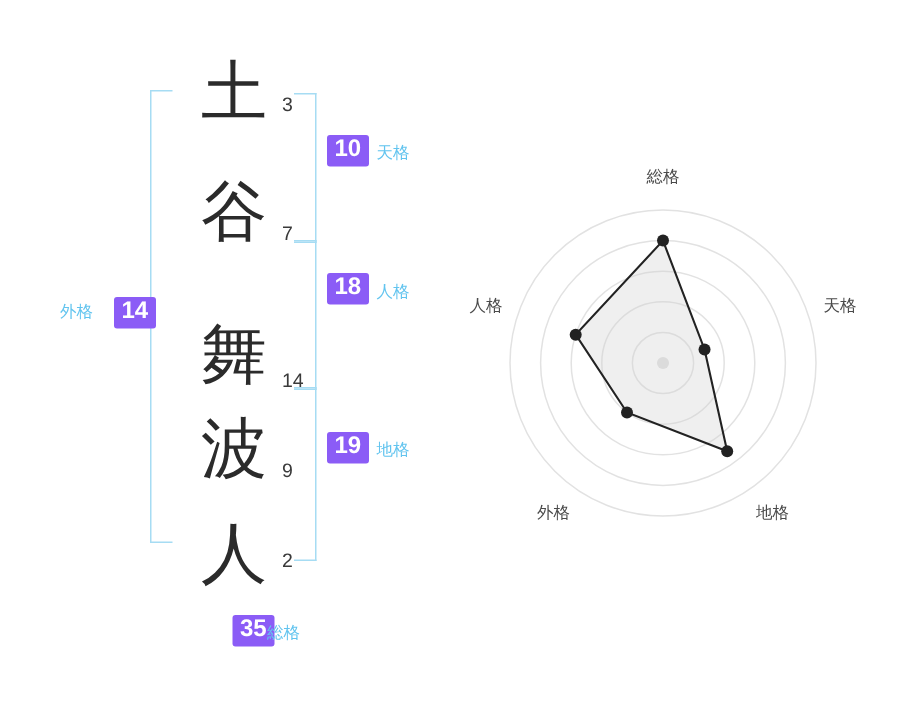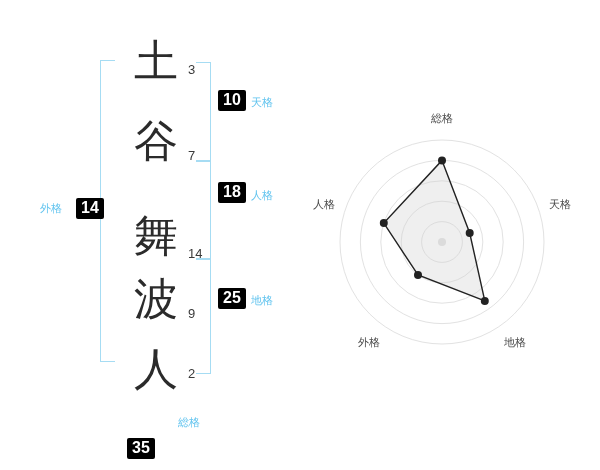--- a/index.html
+++ b/index.html
@@ -36,21 +36,21 @@
     width: 52px;
   }
   .stroke-num {
     position: absolute;
     font-size: 13px;
     color: #3a3a3a;
     font-family: "Liberation Sans", sans-serif;
   }
   .badge {
     position: absolute;
-    background: #000000;
+    background: #8b5cf6;
     color: #ffffff;
     font-size: 16px;
     font-weight: bold;
     padding: 2px 5px 3px 5px;
     border-radius: 2px;
     line-height: 1;
     letter-spacing: 0px;
   }
   .badge-label {
     position: absolute;
@@ -113,24 +113,24 @@
 
     <div class="brk-r" style="left:196px; top:62px; width:14px; height:98px; border-left:none;"></div>
     <div class="badge" style="left:218px; top:90px;">10</div>
     <div class="badge-label" style="left:251px; top:97px;">天格</div>
 
     <div class="brk-r" style="left:196px; top:160px; width:14px; height:98px; border-left:none;"></div>
     <div class="badge" style="left:218px; top:182px;">18</div>
     <div class="badge-label" style="left:251px; top:190px;">人格</div>
 
     <div class="brk-r" style="left:196px; top:258px; width:14px; height:114px; border-left:none;"></div>
-    <div class="badge" style="left:218px; top:288px;">25</div>
+    <div class="badge" style="left:218px; top:288px;">19</div>
     <div class="badge-label" style="left:251px; top:295px;">地格</div>
 
-    <div class="badge" style="left:127px; top:410px;margin-top:28px;">35</div>
+    <div class="badge" style="left:155px; top:410px;">35</div>
     <div class="badge-label" style="left:178px; top:417px;">総格</div>
   </div>
 
   <div class="chart-wrap">
     <svg id="radar-svg" width="300" height="470" viewBox="0 0 300 470">
         <circle cx="142" cy="242" r="102" fill="none" stroke="#e2e2e2" stroke-width="1"></circle>
         <circle cx="142" cy="242" r="81.6" fill="none" stroke="#e2e2e2" stroke-width="1"></circle>
         <circle cx="142" cy="242" r="61.2" fill="none" stroke="#e2e2e2" stroke-width="1"></circle>
         <circle cx="142" cy="242" r="40.8" fill="none" stroke="#e2e2e2" stroke-width="1"></circle>
         <circle cx="142" cy="242" r="20.4" fill="none" stroke="#e2e2e2" stroke-width="1"></circle>

